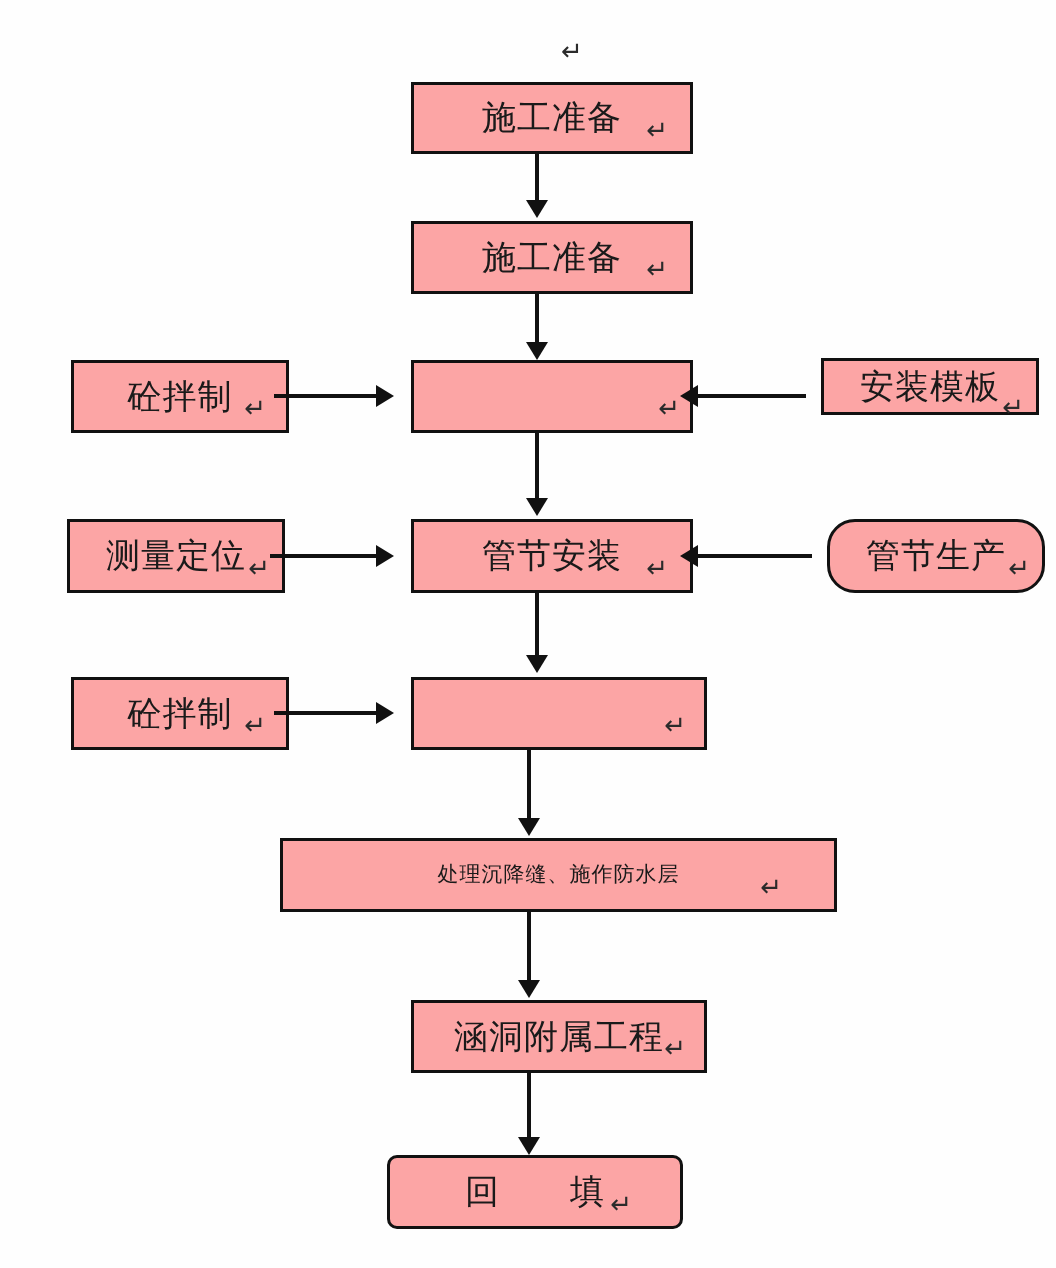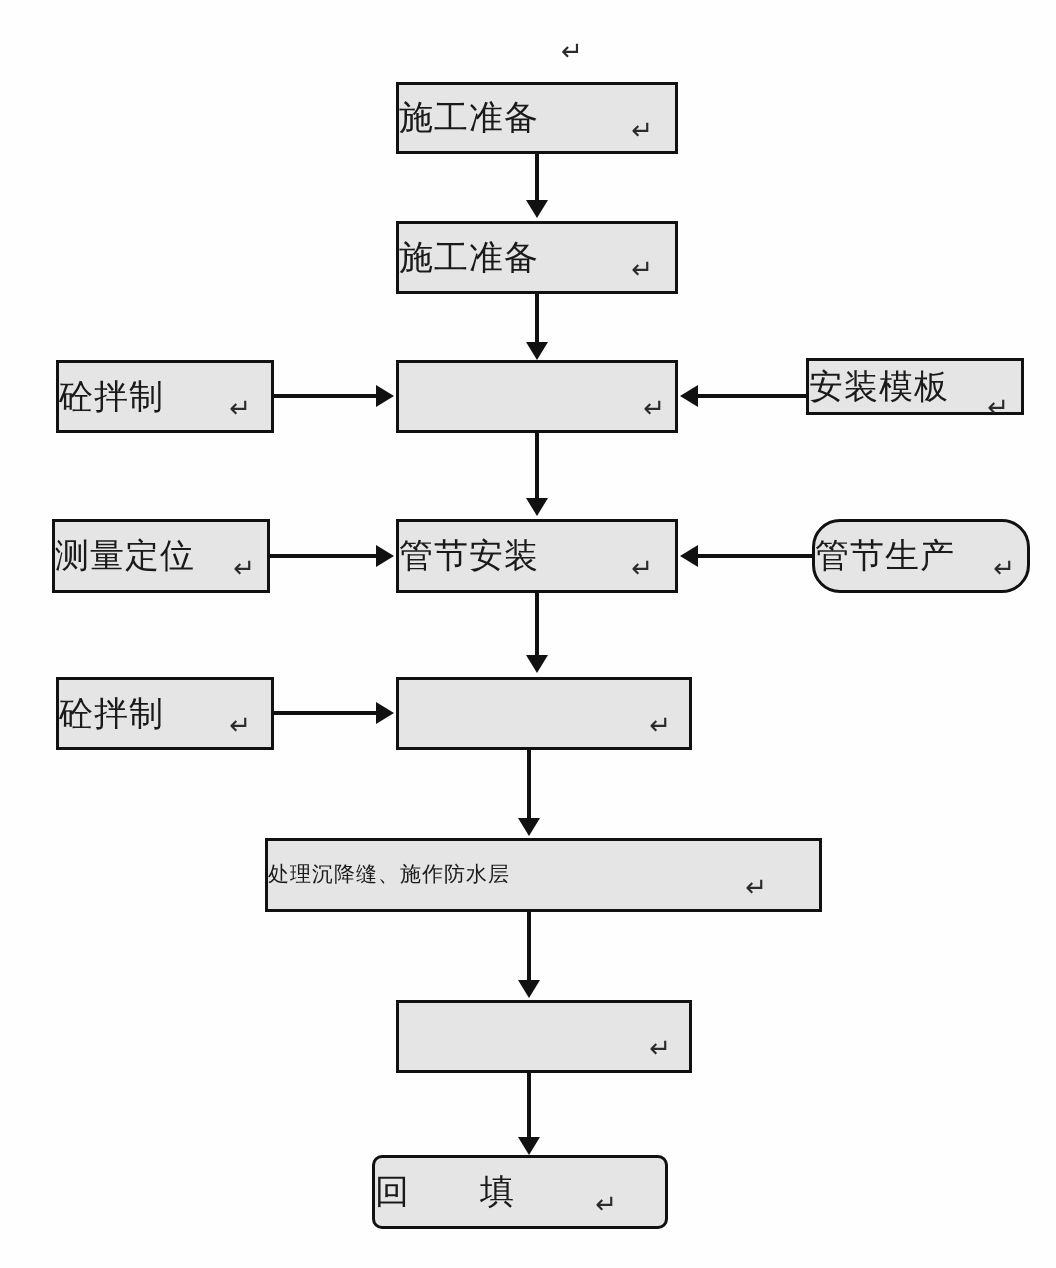--- a/index.html
+++ b/index.html
@@ -15,24 +15,25 @@
     position: relative;
     width: 1056px;
     height: 1268px;
     background: #fefefe;
     overflow: hidden;
   }
   .node {
     position: absolute;
     box-sizing: border-box;
     border: 3px solid #111111;
-    background: #e5e5e5;
+    background: #fca5a5;
     display: flex;
     align-items: center;
-    justify-content: flex-start;
+    justify-content: center;
+    margin-left: 15px;
   }
   .node .label {
     font-size: 34px;
     line-height: 1.1;
     color: #1a1a1a;
     letter-spacing: 1px;
     white-space: pre;
     font-family: "DejaVu Sans", "Liberation Sans", sans-serif;
   }
   .node.wide .label {
@@ -170,20 +171,21 @@
 
   <div class="node wide" style="left:265px; top:838px; width:557px; height:74px;">
     <span class="label">处理沉降缝、施作防水层</span>
     <span class="pilcrow" style="right:52px; top:33px;">↵</span>
   </div>
 
   <div class="v-line" style="left:527px; top:912px; width:4px; height:72px;"></div>
   <div class="arrow-down" style="left:518px; top:980px;"></div>
 
   <div class="node" style="left:396px; top:1000px; width:296px; height:73px;">
+    <span class="label">涵洞附属工程</span>
     <span class="pilcrow" style="right:18px; top:32px;">↵</span>
   </div>
 
   <div class="v-line" style="left:527px; top:1073px; width:4px; height:68px;"></div>
   <div class="arrow-down" style="left:518px; top:1137px;"></div>
 
   <div class="node" style="left:372px; top:1155px; width:296px; height:74px;border-radius:10px;">
     <span class="label">回　　填</span>
     <span class="pilcrow" style="right:48px; top:33px;">↵</span>
   </div>

